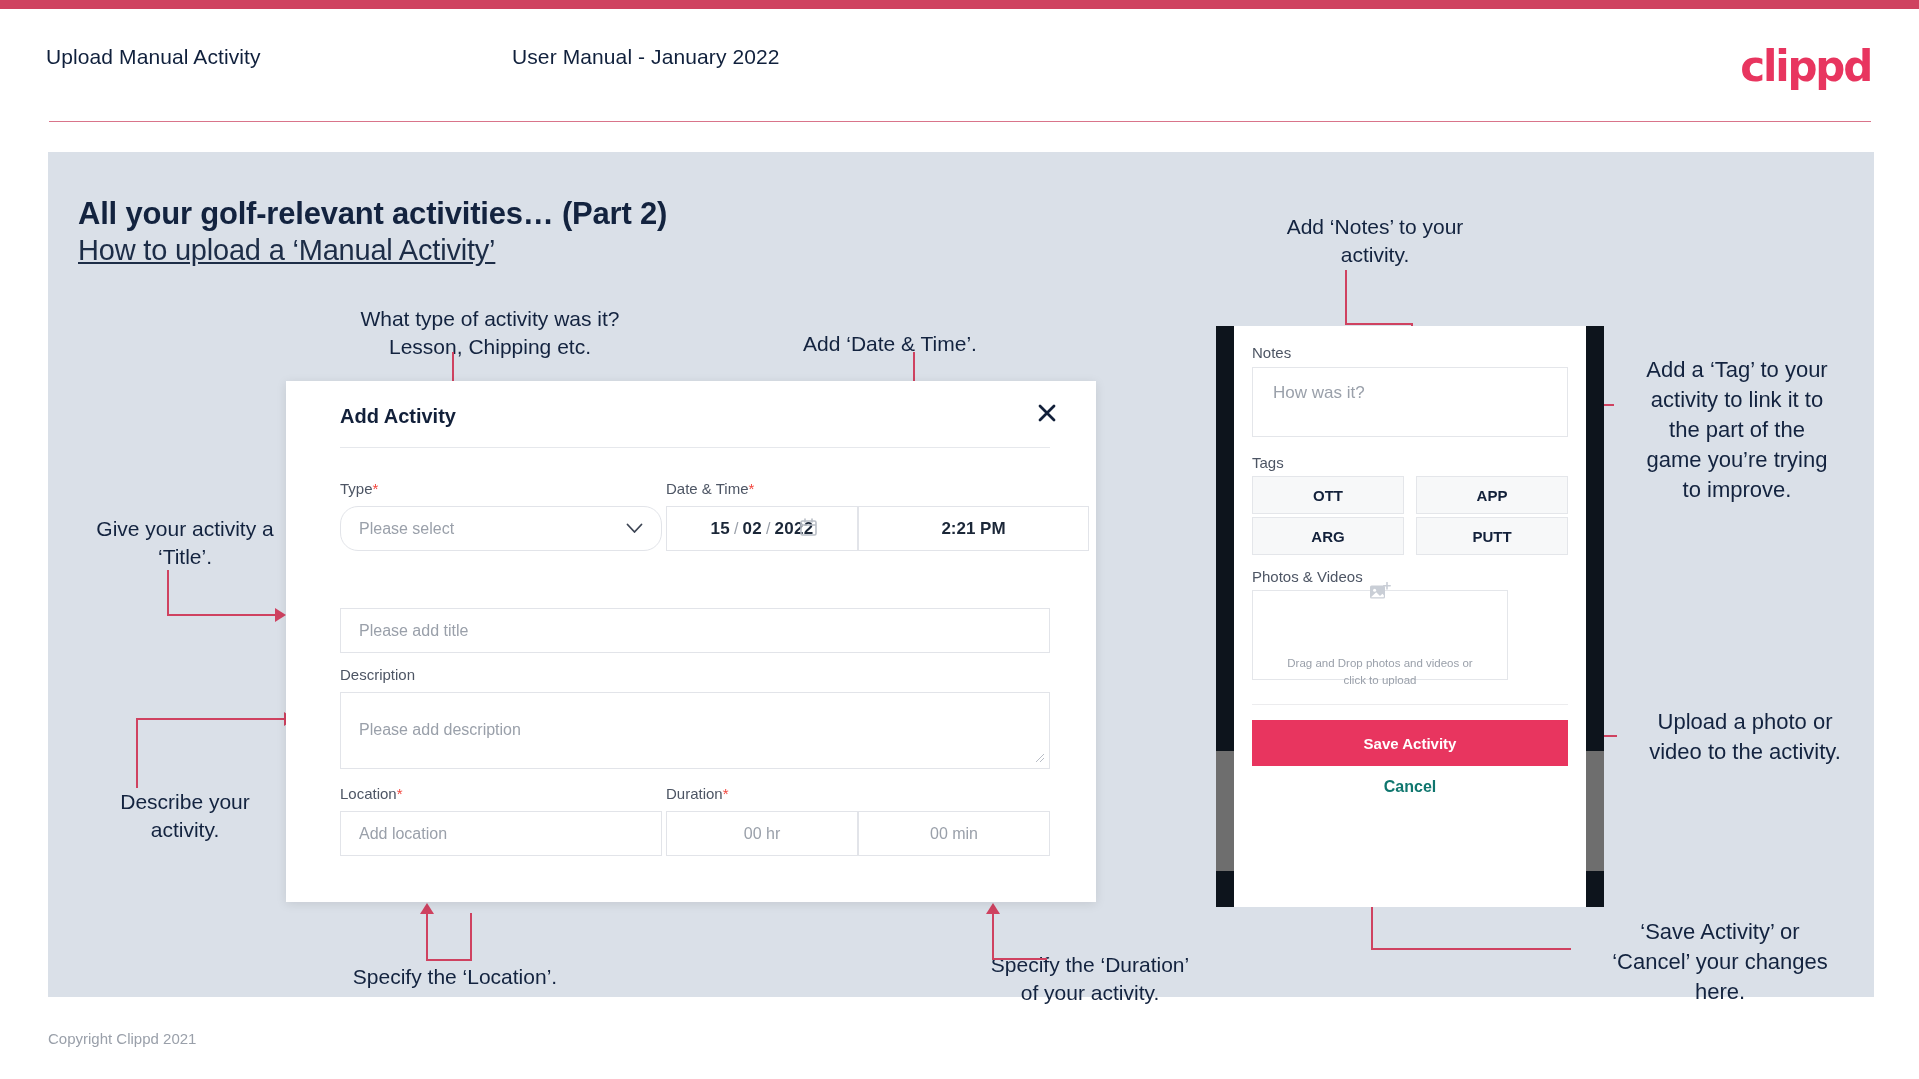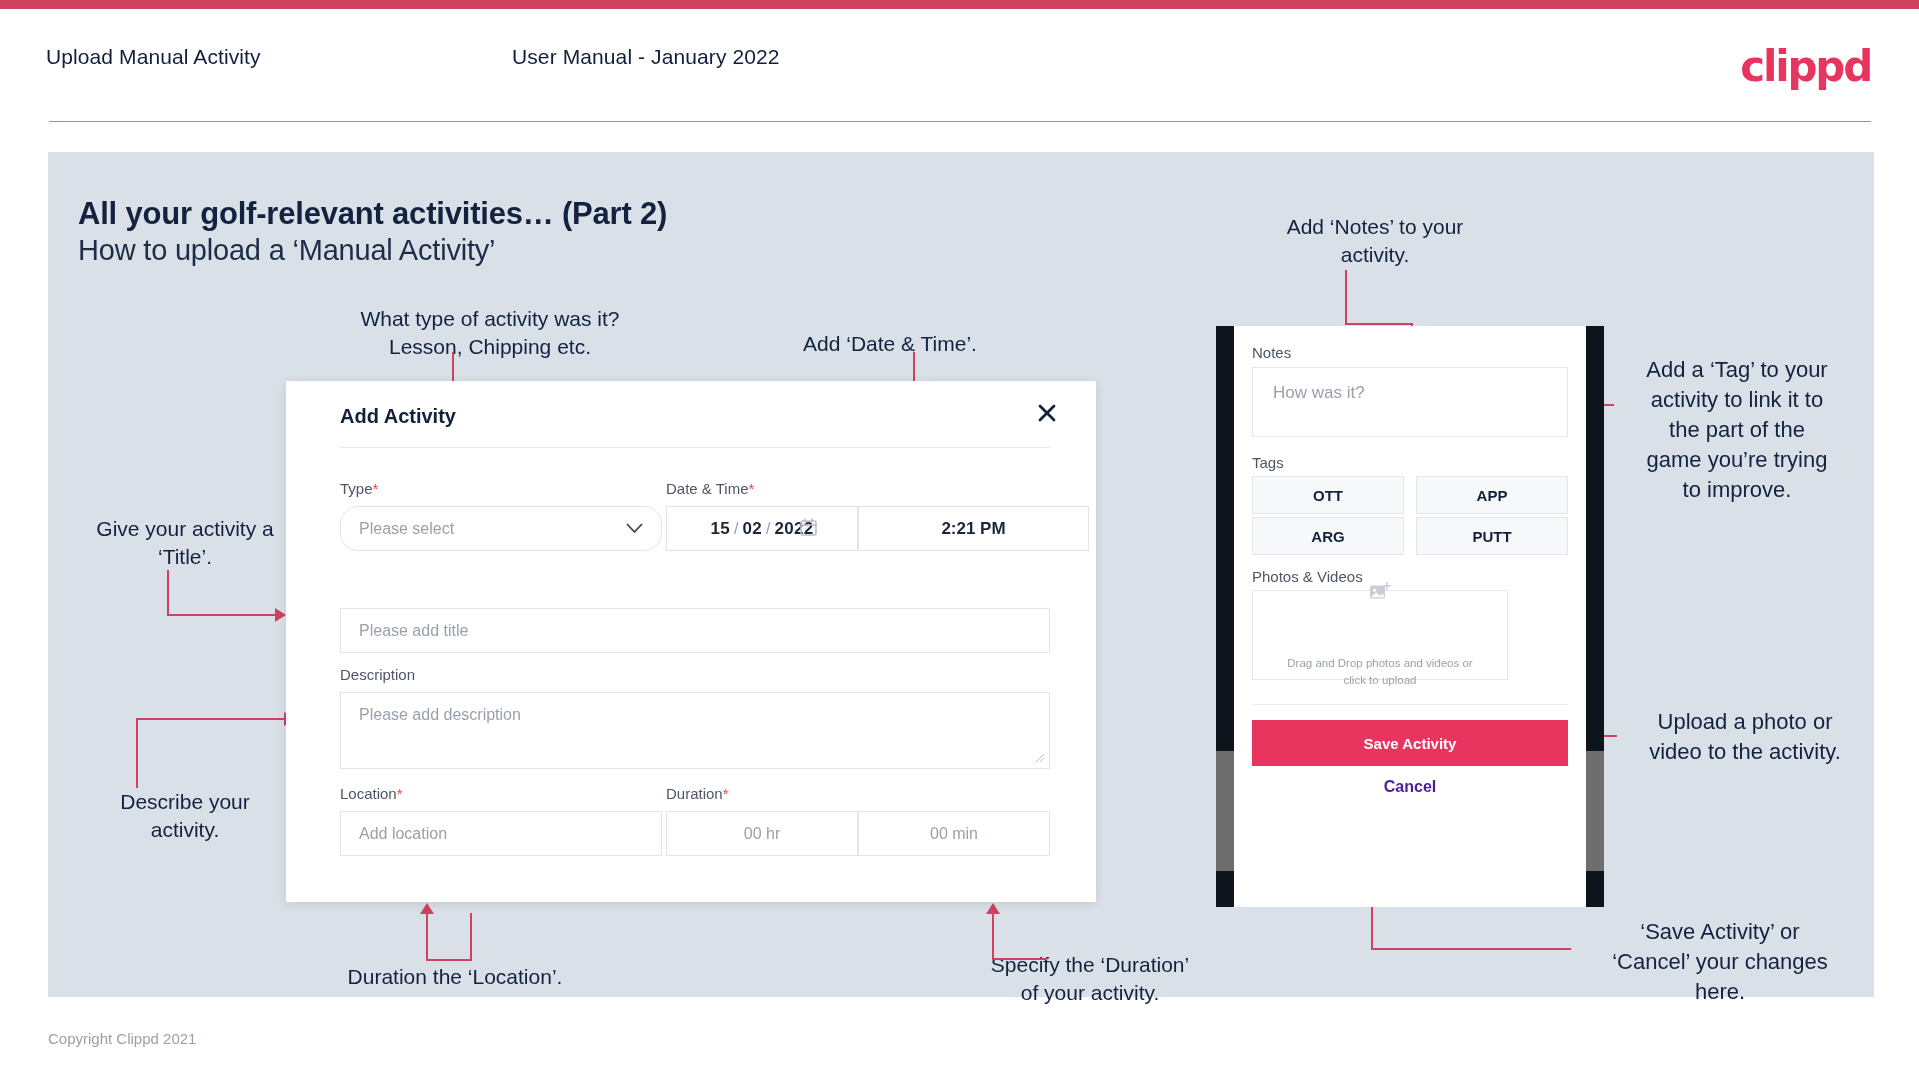--- a/index.html
+++ b/index.html
@@ -47,20 +47,21 @@
 
   .slide-title {
     position: absolute; left: 78px; top: 196px;
     font-size: 31px; font-weight: 700; color: #13233f;
     letter-spacing: -.2px;
   }
   .slide-subtitle {
     position: absolute; left: 78px; top: 234px;
     font-size: 29px; font-weight: 400; color: #1d2d47;
     letter-spacing: -.2px;
+    text-decoration: underline;
   }
 
   
   .ann {
     position: absolute;
     color: #13233f;
     font-size: 21px;
     line-height: 28px;
     text-align: center;
     font-weight: 400;
@@ -177,21 +178,21 @@
   .m-divider {
     position: absolute; background: #ececee; height: 1px;
   }
   .save-btn {
     position: absolute; background: #e8355f; color: #fff;
     display: flex; align-items: center; justify-content: center;
     font-size: 15px; font-weight: 700; cursor: pointer;
   }
   .cancel-btn {
     position: absolute; text-align: center; font-size: 16px;
-    font-weight: 700; color: #4c1d95; cursor: pointer; width: 100%;
+    font-weight: 700; color: #0f766e; cursor: pointer; width: 100%;
   }
 
   .copyright {
     position: absolute; left: 48px; top: 1030px;
     font-size: 15px; color: #9aa0aa;
   }
 </style>
 </head>
 <body>
 
@@ -227,21 +228,21 @@
   <div class="ln v" style="left:167px; top:570px; height:45px;"></div>
   <div class="ln h" style="left:167px; top:614px; width:110px;"></div>
   <div class="arrow right" style="left:275px; top:608px;"></div>
 
   <div class="ann" style="left:40px; top:788px; width:290px;">Describe your
 activity.</div>
   <div class="ln v" style="left:136px; top:718px; height:70px;"></div>
   <div class="ln h" style="left:136px; top:718px; width:150px;"></div>
   <div class="arrow right" style="left:284px; top:712px;"></div>
 
-  <div class="ann" style="left:310px; top:963px; width:290px;">Duration the ‘Location’.</div>
+  <div class="ann" style="left:310px; top:963px; width:290px;">Specify the ‘Location’.</div>
   <div class="ln v" style="left:470px; top:913px; height:48px;"></div>
   <div class="ln h" style="left:426px; top:959px; width:46px;"></div>
   <div class="ln v" style="left:426px; top:913px; height:46px;"></div>
   <div class="arrow up" style="left:420px; top:903px;"></div>
 
   <div class="ann" style="left:950px; top:951px; width:280px;">Specify the ‘Duration’
 of your activity.</div>
   <div class="ln h" style="left:992px; top:958px; width:55px;"></div>
   <div class="ln v" style="left:992px; top:913px; height:46px;"></div>
   <div class="arrow up" style="left:986px; top:903px;"></div>
@@ -323,21 +324,21 @@
     <div class="field-label" style="left:54px; top:201px;margin-top:28px;">
       <span>Title</span><span class="req">*</span>
     </div>
     <div class="inp" style="left:54px; top:227px; width:710px; height:45px;">
       <span>Please add title</span>
     </div>
 
     <div class="field-label" style="left:54px; top:285px;">
       <span>Description</span>
     </div>
-    <div class="inp" style="left:54px; top:311px; width:710px; height:77px; align-items:flex-start; padding-top:13px;">
+    <div class="inp" style="left:54px; top:311px; width:710px; height:77px; align-items:flex-start; padding-top:28px;">
       <span>Please add description</span>
       <span class="resize-grip">
         <svg width="10" height="10" viewBox="0 0 10 10">
             <path d="M9 1 L1 9 M9 5 L5 9" stroke="#b8bdc6" stroke-width="1" fill="none"></path>
           </svg>
       </span>
     </div>
 
     <div class="field-label" style="left:54px; top:404px;">
       <span>Location</span><span class="req">*</span>

